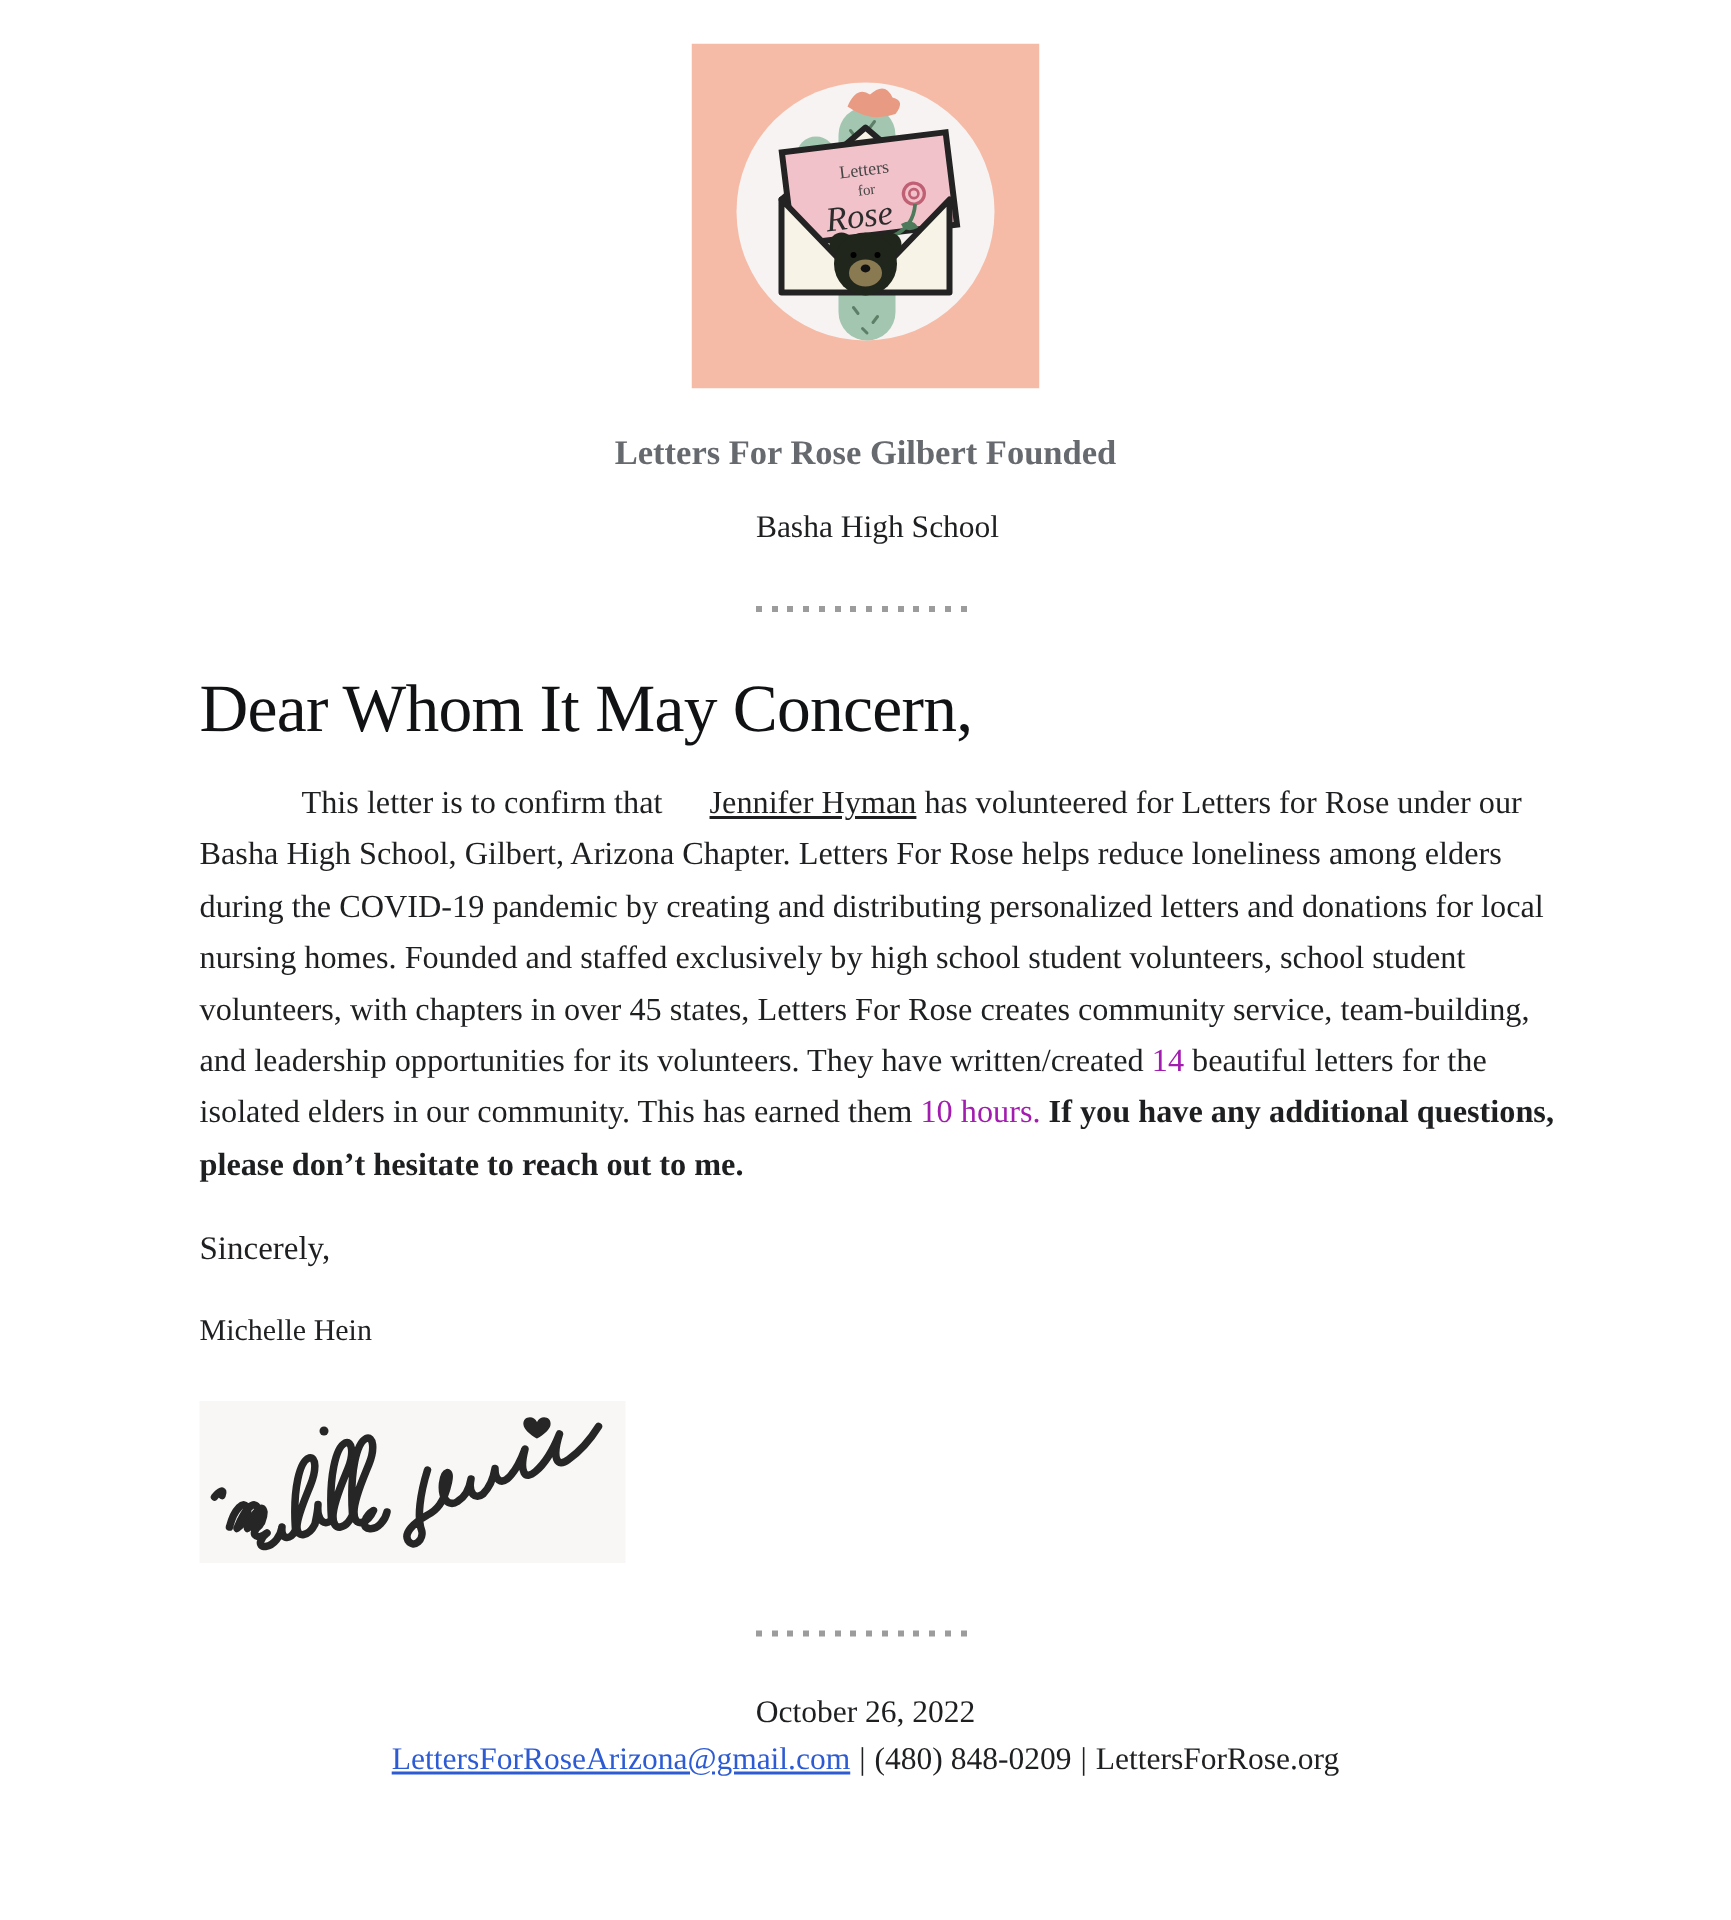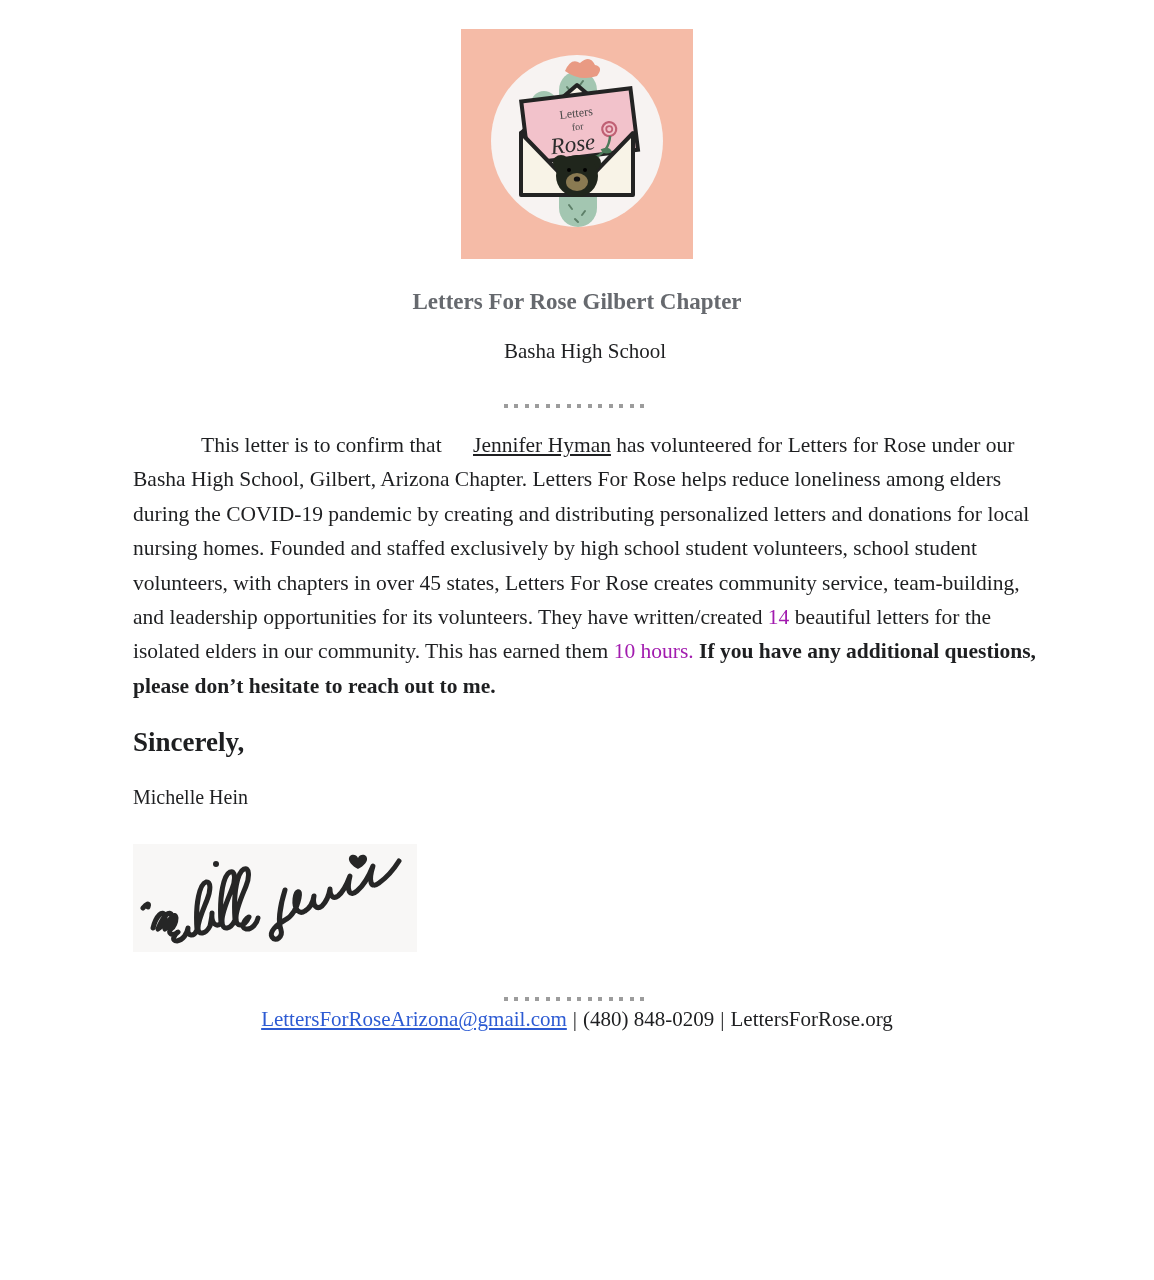--- a/index.html
+++ b/index.html
@@ -12,21 +12,21 @@
   .chapter-title{font-size:23px;font-weight:700;color:#66696e;margin:30px 0 0 0;}
   .school-name{font-size:21px;color:#1e1f21;margin:24px 0 0 16px;font-weight:400;}
 
   .dot-divider{height:4px;width:146px;margin:40px auto 0 auto;
     background:repeating-linear-gradient(to right,#9c9c9c 0 4px,transparent 4px 10.5px);}
 
   
   .letter-main{margin:0 114px 0 133px;text-align:left;}
   .salutation{font-size:45px;font-weight:400;color:#111214;margin:38px 0 0 0;letter-spacing:-0.5px;}
   .body-paragraph{font-size:21.5px;line-height:34.4px;margin:20px 0 0 0;text-indent:68px;}
-  .plain-line{font-size:27px;line-height:34.4px;margin:22px 0 0 0;font-weight:bold;}
+  .plain-line{font-size:22px;line-height:34.4px;margin:22px 0 0 0;}
   .signer-line{font-size:20px;line-height:34.4px;margin:20px 0 0 0;}
   .underlined{text-decoration:underline;margin-left:26px;}
   .red-text{color:#a21caf;}
   .bold-text{font-weight:700;}
 
   .signature-box{width:284px;height:108px;background:#f8f7f6;margin-top:30px;}
   .signature-box svg{width:100%;height:100%;display:block;}
 
   
   .letter-footer{text-align:center;}
@@ -86,26 +86,27 @@
         <circle cx="100" cy="134" r="8" fill="#20261c"></circle>
         <circle cx="132" cy="134" r="8" fill="#20261c"></circle>
         <circle cx="116" cy="147" r="21" fill="#20261c"></circle>
         <ellipse cx="116" cy="153" rx="11" ry="9" fill="#8a7a52"></ellipse>
         <ellipse cx="116" cy="150" rx="3.2" ry="2.6" fill="#111"></ellipse>
         <circle cx="108" cy="141" r="2" fill="#000"></circle>
         <circle cx="124" cy="141" r="2" fill="#000"></circle>
       </g>
     </svg>
 
-    <h2 class="chapter-title">Letters For Rose Gilbert Chapter</h2>
+    <h2 class="chapter-title">Letters For Rose Gilbert Founded</h2>
     <div class="school-name">Basha High School</div>
     <div class="dot-divider"></div>
   </div>
 
   <div class="letter-main">
+    <h1 class="salutation">Dear Whom It May Concern,</h1>
 
     <p class="body-paragraph"><span>This letter is to confirm that </span><span class="underlined">Jennifer Hyman</span><span> has volunteered for Letters for Rose under our Basha High School, Gilbert, Arizona Chapter. Letters For Rose helps reduce loneliness among elders during the COVID-19 pandemic by creating and distributing personalized letters and donations for local nursing homes. Founded and staffed exclusively by high school student volunteers, school student volunteers, with chapters in over 45 states, Letters For Rose creates community service, team-building, and leadership opportunities for its volunteers. They have written/created </span><span class="red-text">14</span><span> beautiful letters for the isolated elders in our community. This has earned them </span><span class="red-text">10 hours.</span><span class="bold-text"> If you have any additional questions, please don’t hesitate to reach out to me.</span></p>
 
     <p class="plain-line">Sincerely,</p>
     <p class="signer-line">Michelle Hein</p>
 
     <div class="signature-box">
       <svg viewBox="0 0 284 108" aria-hidden="true">
         <g fill="none" stroke="#262626" stroke-width="5" stroke-linecap="round" stroke-linejoin="round">
           <path d="M10,64 C13,60 17,58 15,63"></path>
@@ -113,16 +114,17 @@
           <path d="M152,46 C147,62 145,78 148,86 C150,92 143,99 139,93 C136,88 143,81 152,76 C158,73 163,68 166,54 C168,45 163,46 162,55 C161,65 166,71 172,67 C177,64 180,58 181,52 C179,62 184,66 189,62 C193,58 196,51 197,45 C197,53 201,55 205,52 C210,48 214,40 217,32 C213,48 217,53 224,47 C230,42 236,32 240,22 C235,38 238,45 246,39 C253,34 261,25 266,17"></path>
         </g>
         <circle cx="83" cy="20" r="3" fill="#262626"></circle>
         <path d="M225,14 c-2,-5 -10,-4 -9,2 c1,5 9,9 9,9 c0,0 8,-4 9,-9 c1,-6 -7,-7 -9,-2 z" fill="#262626"></path>
       </svg>
     </div>
   </div>
 
   <div class="letter-footer">
     <div class="dot-divider"></div>
+    <div class="letter-date">October 26, 2022</div>
     <div class="contact-line"><a class="email-link" href="#">LettersForRoseArizona@gmail.com</a><span class="sep">|</span><span>(480) 848-0209</span><span class="sep">|</span><span>LettersForRose.org</span></div>
   </div>
 
 </div>
 
 </body></html>

